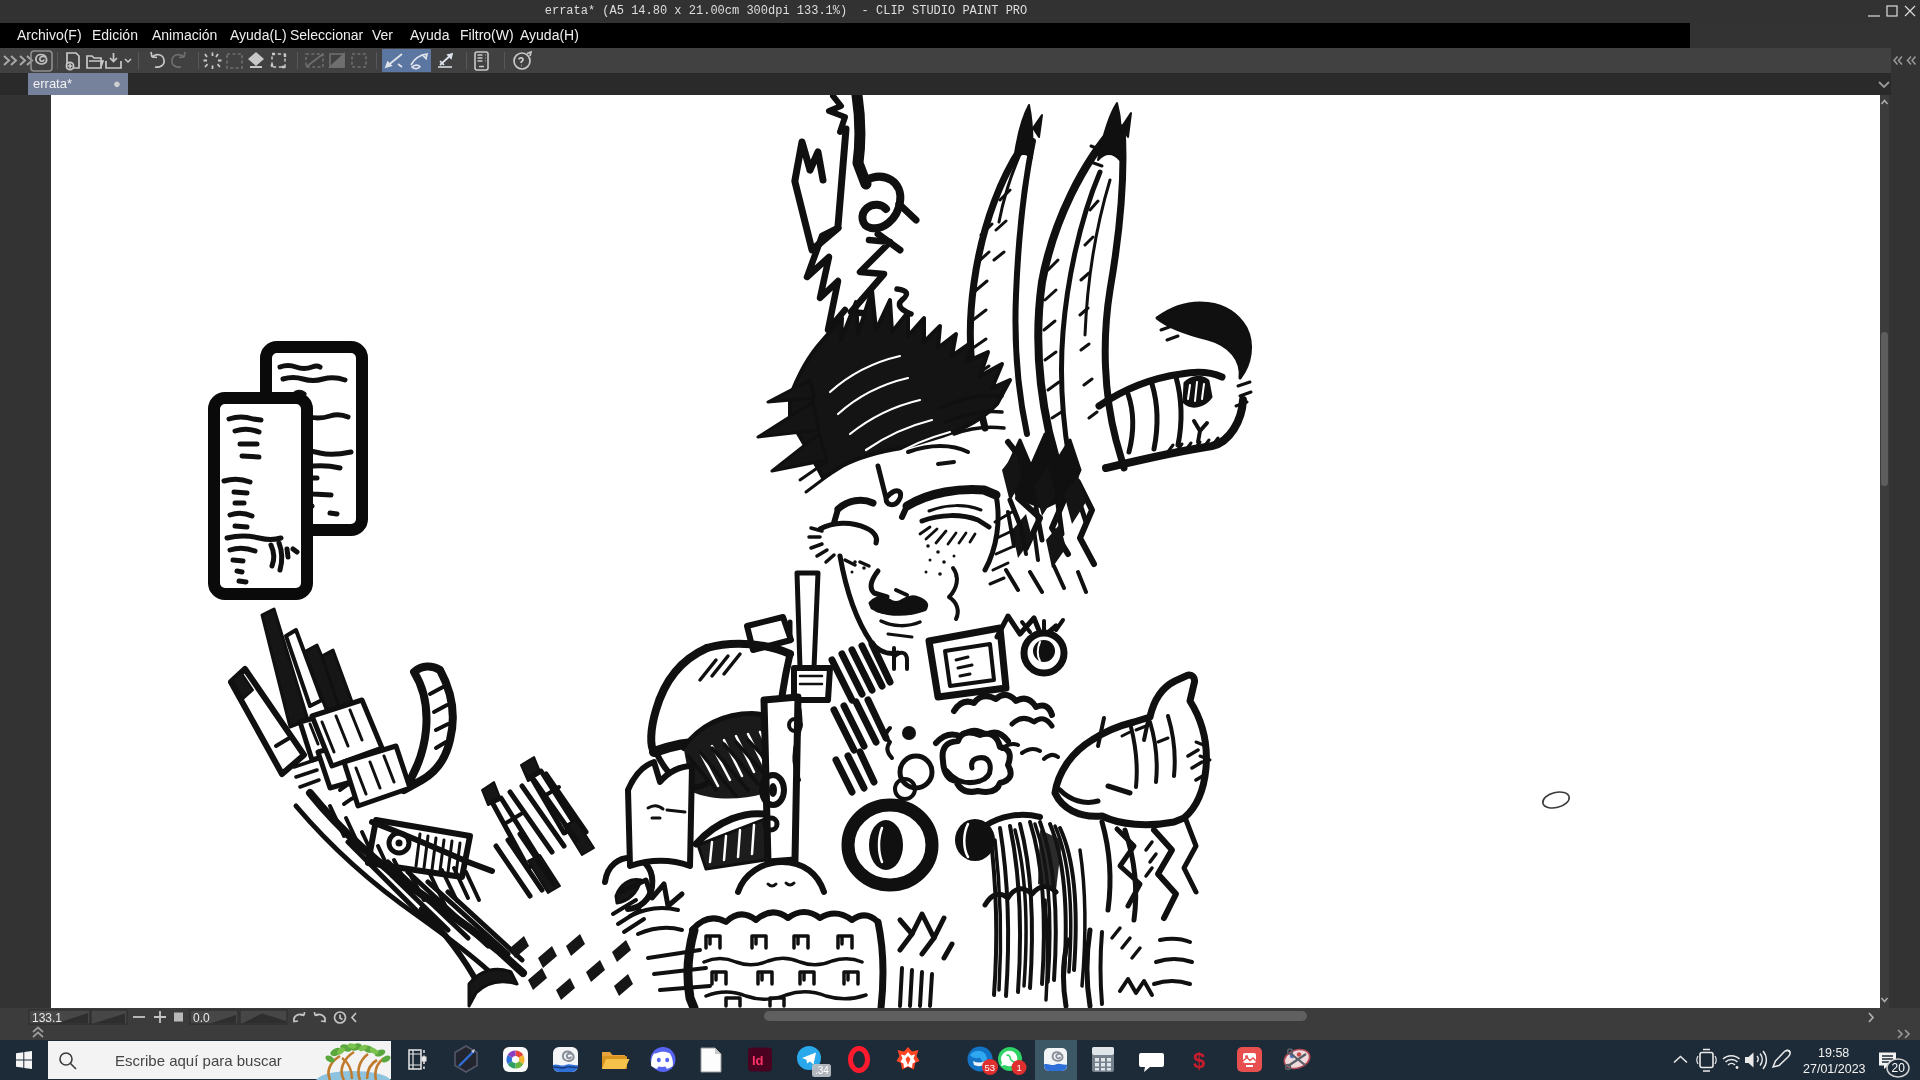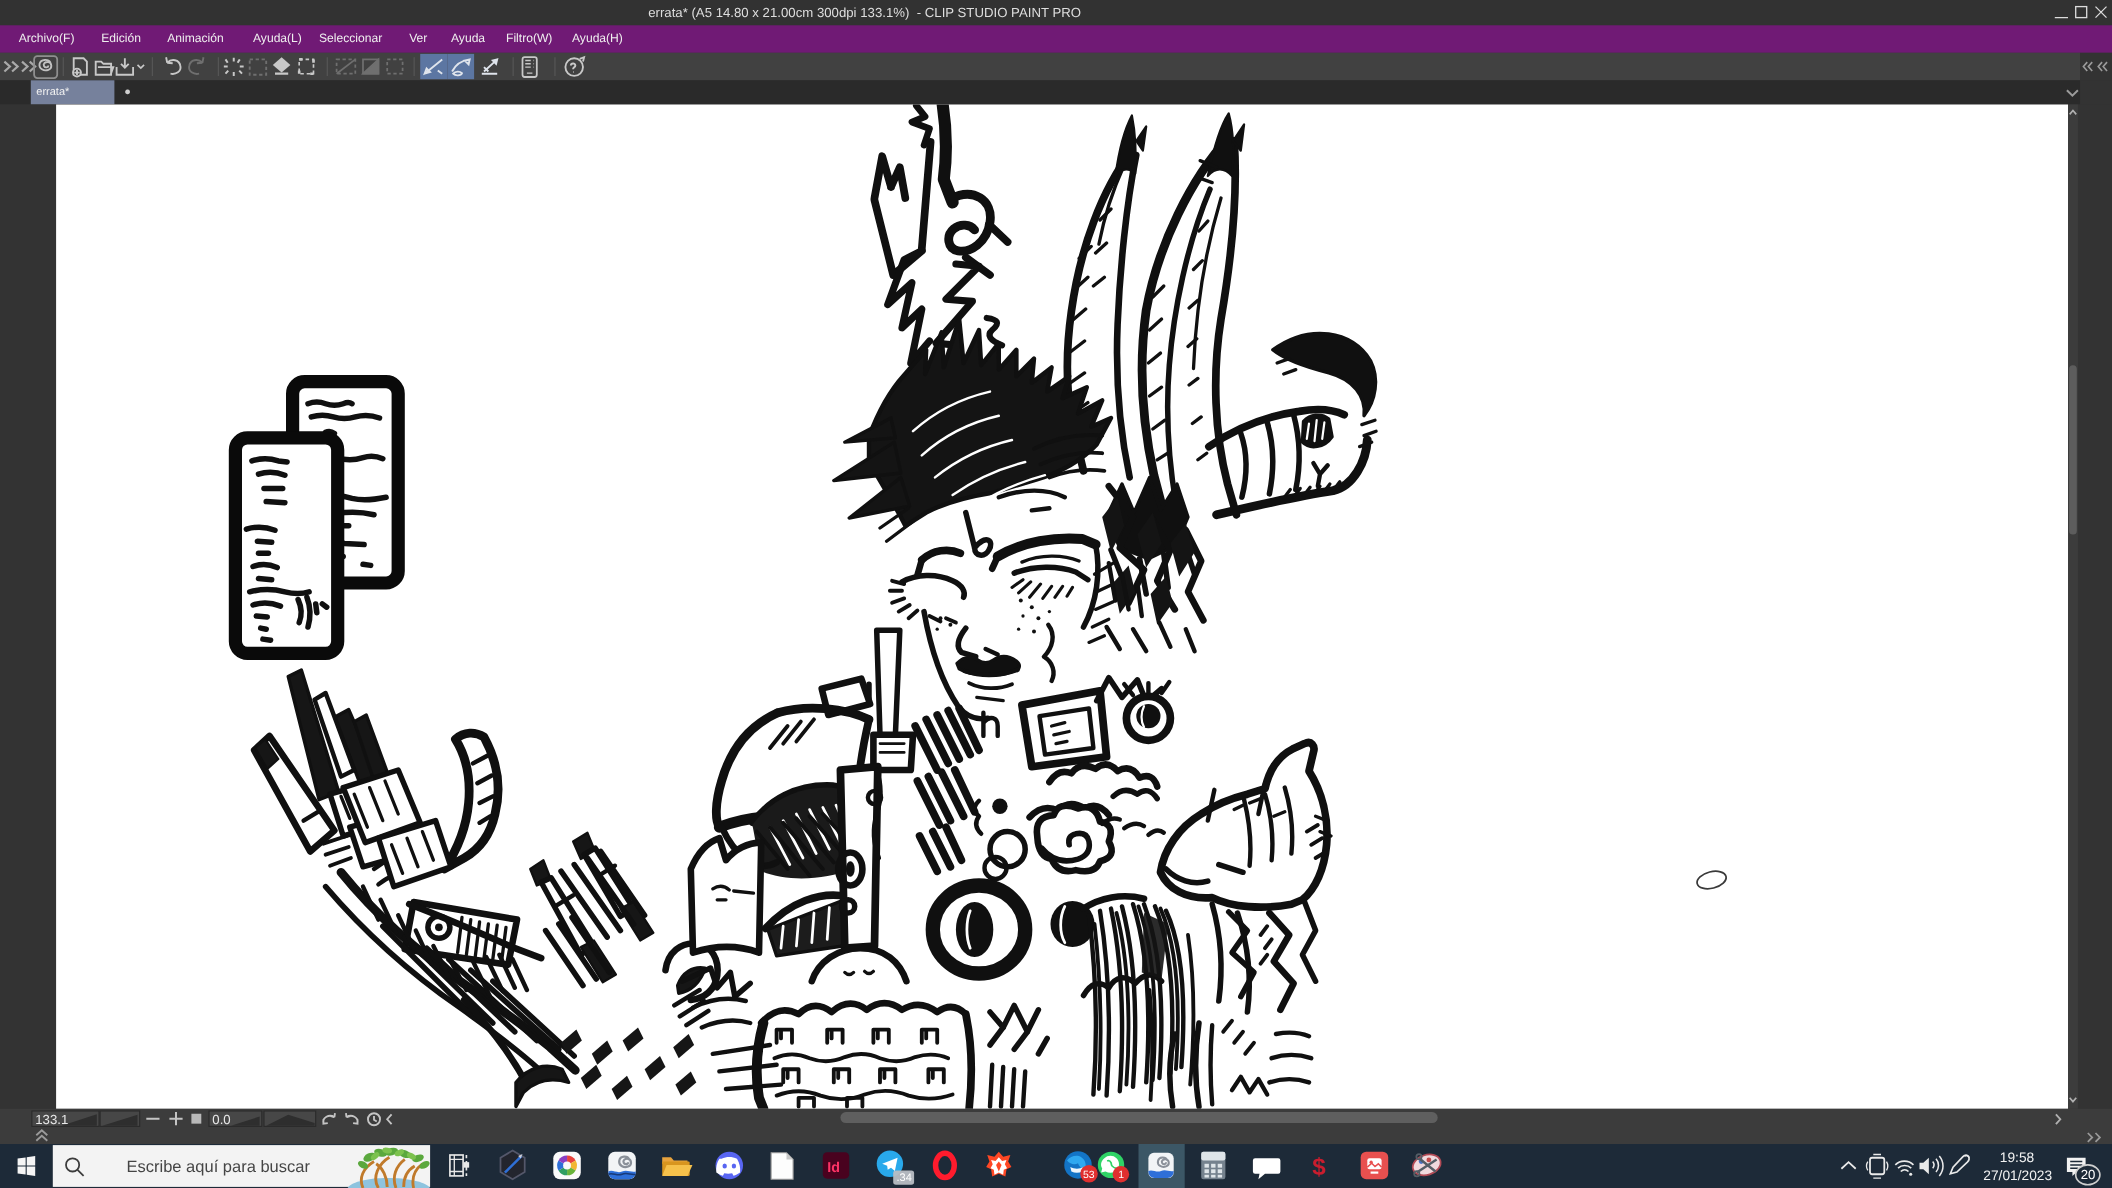--- a/index.html
+++ b/index.html
@@ -1,25 +1,25 @@
 <!DOCTYPE html>
 <html><head>
 <meta charset="utf-8">
 <style>
   html,body{margin:0;padding:0;width:1920px;height:1080px;overflow:hidden;background:#333;font-family:"Liberation Sans",sans-serif;}
   .abs{position:absolute;}
   #titlebar{left:0;top:0;width:1920px;height:23px;background:#323232;}
-  #title-text{left:0;top:0;width:1572px;text-align:center;font-size:12px;line-height:23px;color:#dedede;}
-  #menubar{left:0;top:23px;width:1920px;height:25px;background:#701a75;color:#efefef;font-size:11px;}
+  #title-text{left:0;top:0;width:1572px;text-align:center;font-size:12px;line-height:23px;color:#dedede;font-family:Liberation Mono, monospace;}
+  #menubar{left:0;top:23px;width:1690px;height:25px;background:#000000;color:#efefef;font-size:14px;}
   .mi{position:absolute;top:0;line-height:25px;}
   #toolbar{left:0;top:48px;width:1891px;height:25px;background:#414141;}
   #tbright{left:1891px;top:48px;width:29px;height:25px;background:#333;}
   #tabrow{left:0;top:73px;width:1891px;height:22px;background:#2a2a2a;}
   #tabrt{left:1891px;top:73px;width:29px;height:22px;background:#333;}
-  #tab{left:28px;top:73px;width:76px;height:22px;background:#76819c;color:#f2f2f2;font-size:10px;line-height:22px;}
+  #tab{left:28px;top:73px;width:100px;height:22px;background:#76819c;color:#f2f2f2;font-size:13px;line-height:22px;}
   #canvasbg{left:0;top:95px;width:1920px;height:913px;background:#333;}
   #page{left:51px;top:95px;width:1829px;height:913px;background:#fff;}
   #vsb{left:1880px;top:95px;width:9px;height:913px;background:#3c3c3c;}
   #vthumb{left:1881px;top:332px;width:7px;height:154px;background:#5d5d5d;border-radius:4px;}
   #statusbar{left:0;top:1008px;width:1920px;height:32px;background:#3c3c3c;}
   #taskbar{left:0;top:1040px;width:1920px;height:40px;background:#1d2a38;}
   #search{left:48px;top:1041px;width:343px;height:38px;background:#f3f3f3;}
   #searchtext{left:90px;top:1041px;height:38px;line-height:40px;font-size:15px;color:#454545;margin-left:25px;}
 </style>
 </head>

